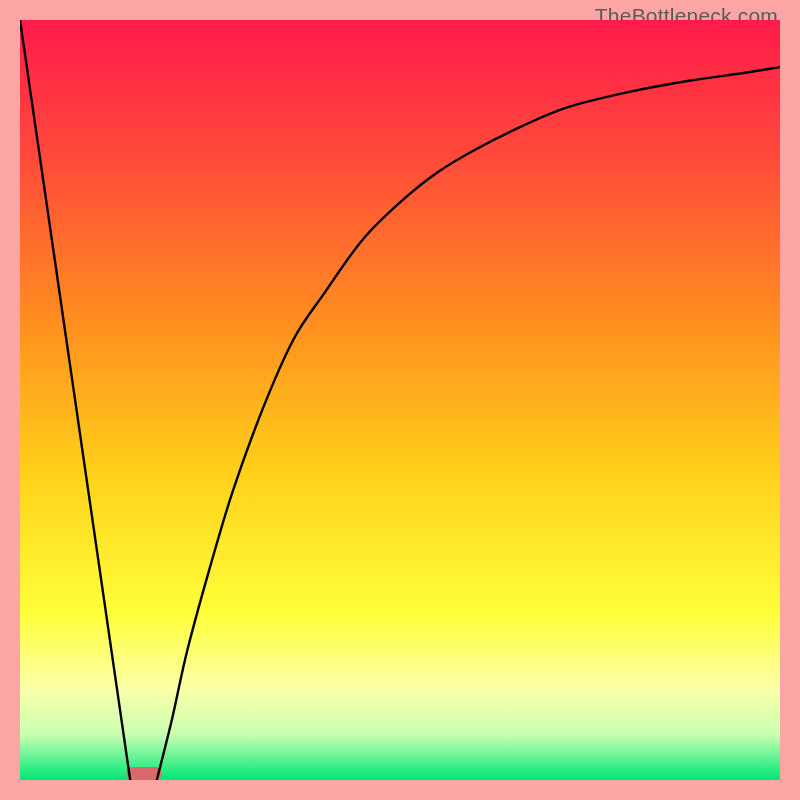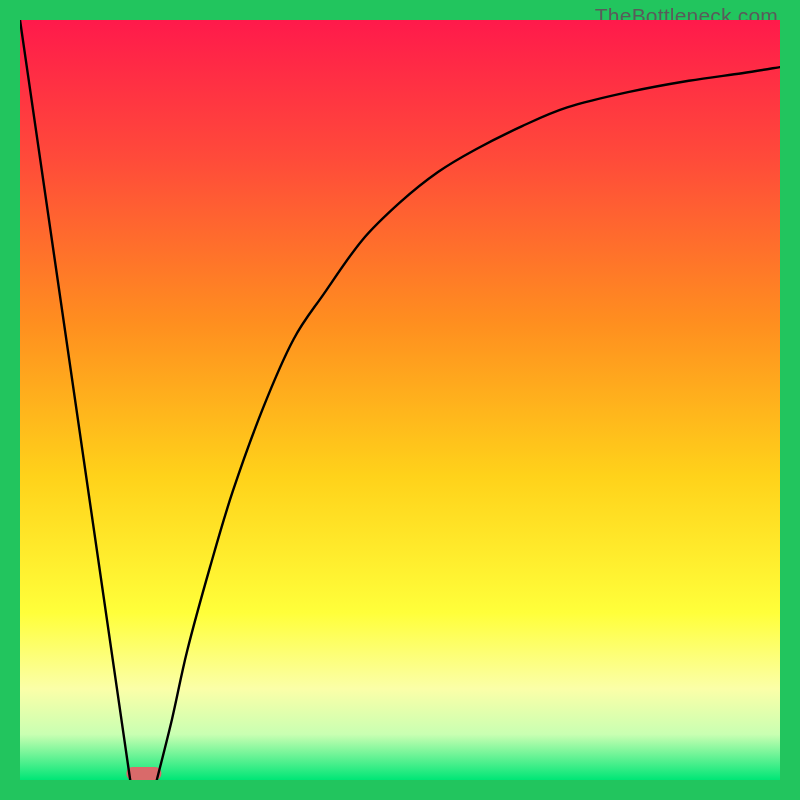--- a/index.html
+++ b/index.html
@@ -10,21 +10,21 @@
     overflow: hidden;
     background: #000;
     font-family: Arial, Helvetica, sans-serif;
   }
   .frame {
     position: absolute;
     left: 0;
     top: 0;
     width: 800px;
     height: 800px;
-    background: #22c55e;
+    background: #fca5a5;
   }
   .plot {
     position: absolute;
     left: 20px;
     top: 20px;
     width: 760px;
     height: 760px;
   }
   .watermark {
     position: absolute;

